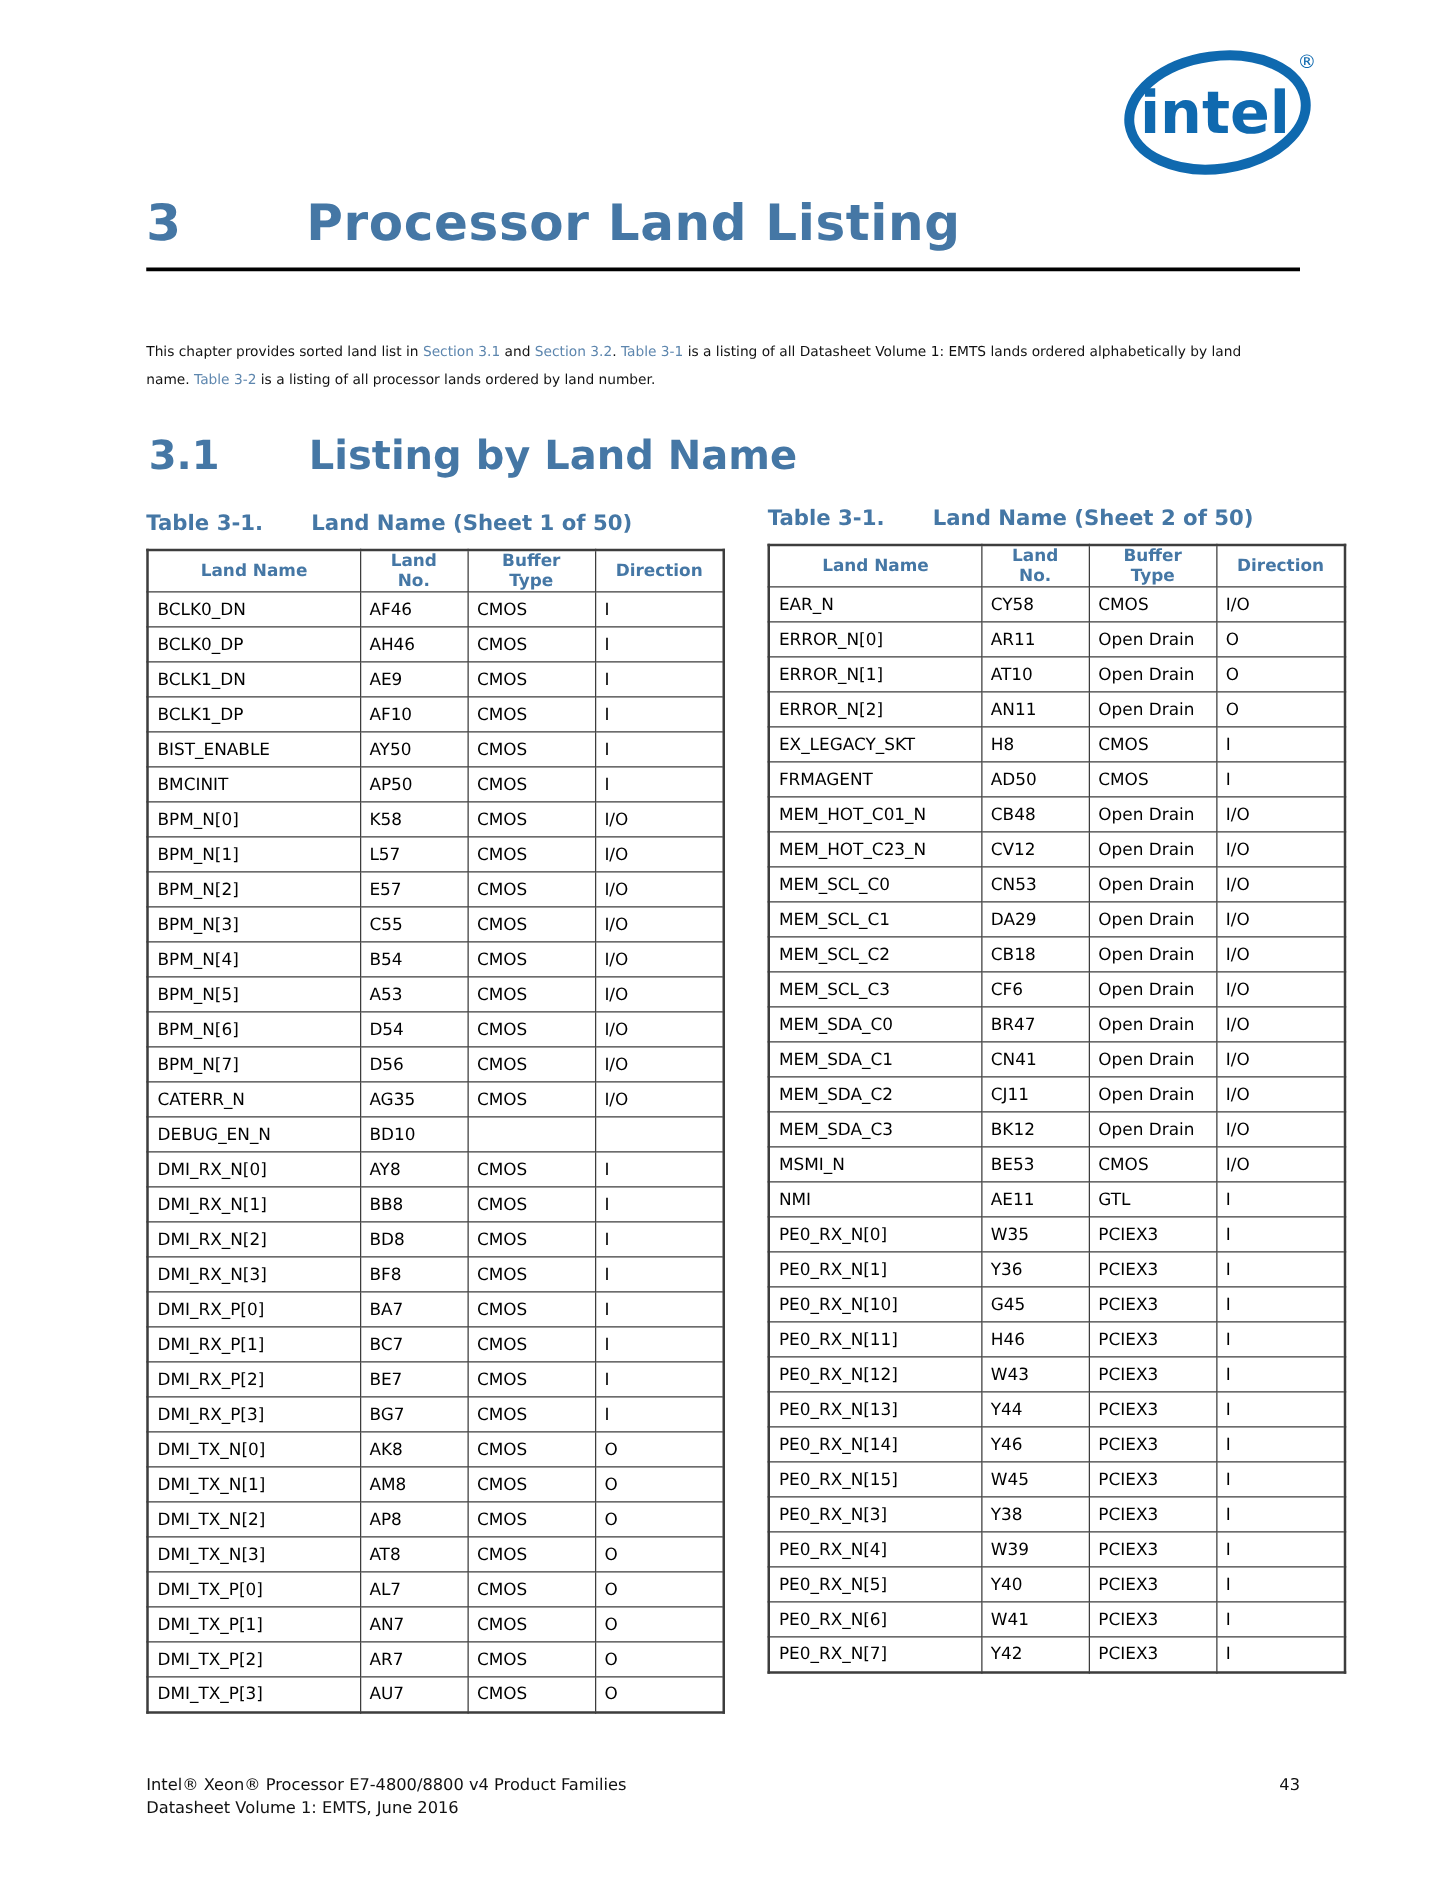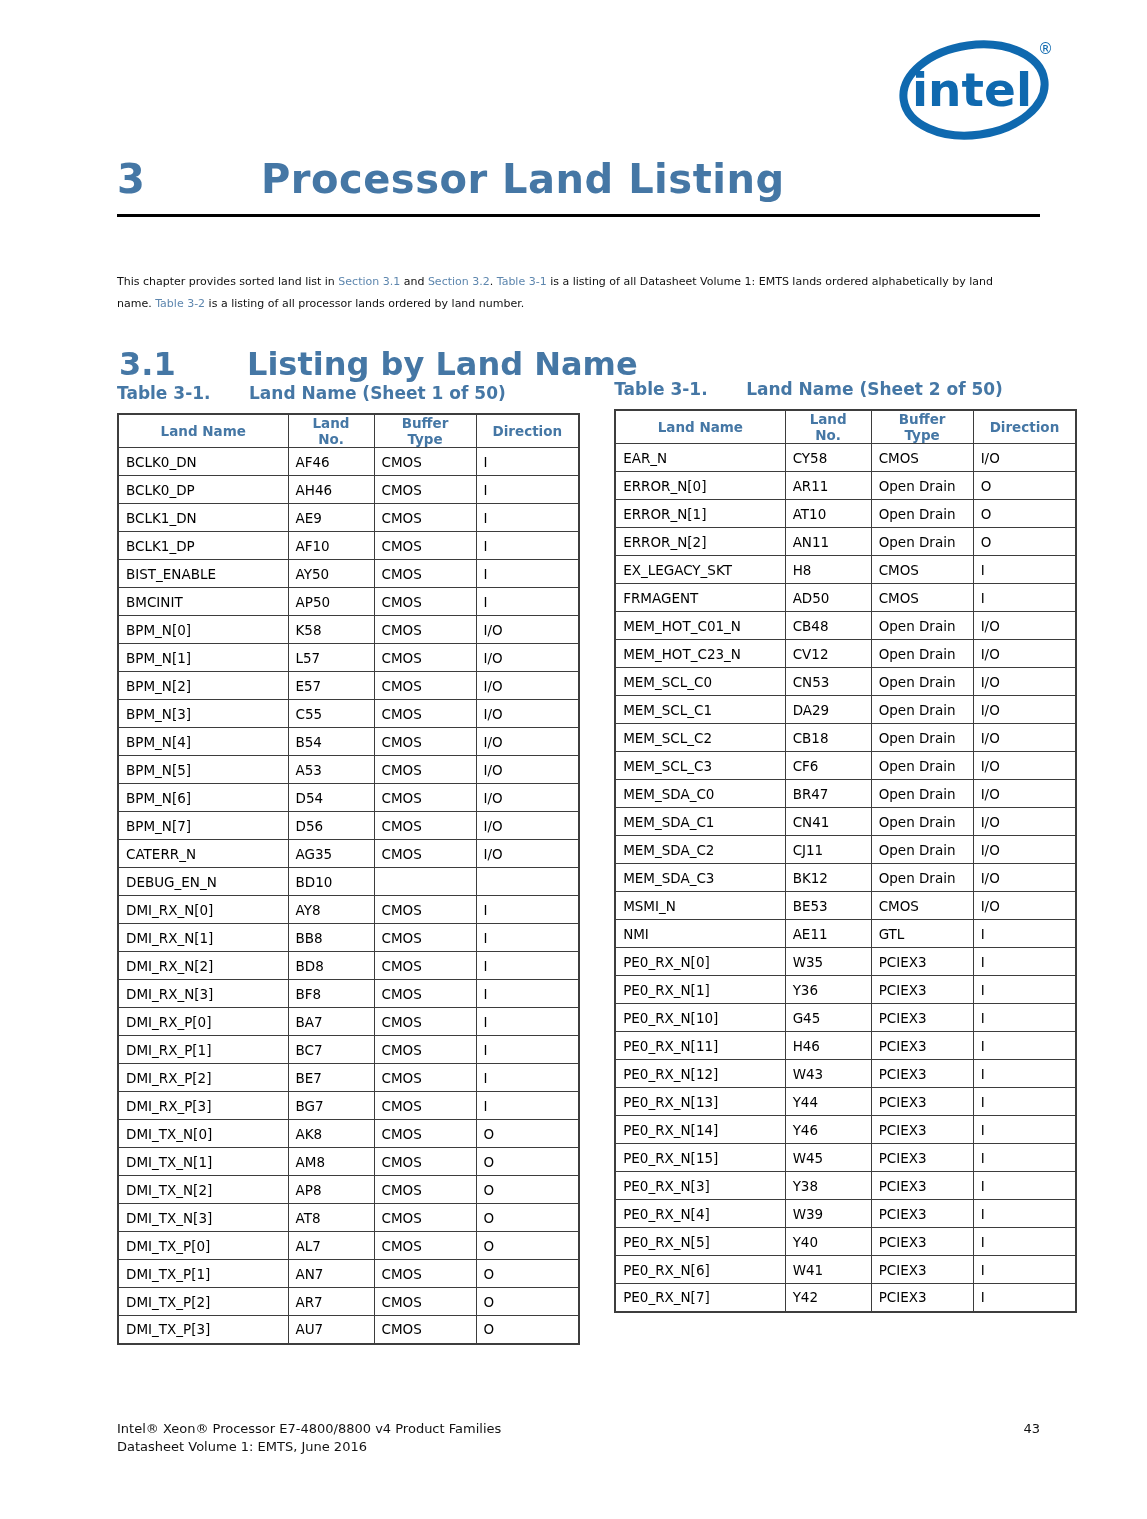--- a/index.html
+++ b/index.html
@@ -16,40 +16,40 @@
   
   .logo { position:absolute; top:34px; left:898px; width:156px; height:108px; }
 
   
   .chapter {
     display:flex; align-items:baseline;
     padding-top:156px; margin-left:117px; margin-right:107px;
     color:#4577A5; font-weight:bold;
   }
   .ch-num  { width:128px; font-size:40px; }
-  .ch-title{ font-size:40px; letter-spacing:0.5px;margin-left:16px; }
+  .ch-title{ font-size:40px; letter-spacing:0.5px; }
   hr.rule  { border:none; border-top:3px solid #000; margin:12px 107px 0 117px; }
 
   
   .intro {
     margin:54px 0 14px 117px; width:912px;
     font-size:11px; line-height:22px; color:#111;
   }
   a.doclink { color:#5D86AE; text-decoration:none; cursor:pointer; }
 
   
   .section {
     display:flex; align-items:baseline;
     margin:30px 0 0 119px;
     color:#4577A5; font-weight:bold; font-size:32px;
   }
   .sec-num { width:128px; }
 
   
-  .tables-row { display:flex; margin-left:117px; gap:34px; align-items:flex-start; }
+  .tables-row { display:flex; margin-left:117px; margin-top:26px; gap:34px; align-items:flex-start; }
   .table-col:nth-child(2) { margin-top:-4px; }
   .table-title {
     display:flex; color:#4577A5; font-weight:bold; font-size:17px;
     margin-bottom:10px; white-space:nowrap;
   }
   .table-title .tlabel { width:132px; }
   table { border-collapse:collapse; table-layout:fixed; font-size:13.5px; }
   table, th, td { border:1px solid #3d3d3d; }
   table { border-width:2px; }
   th {

